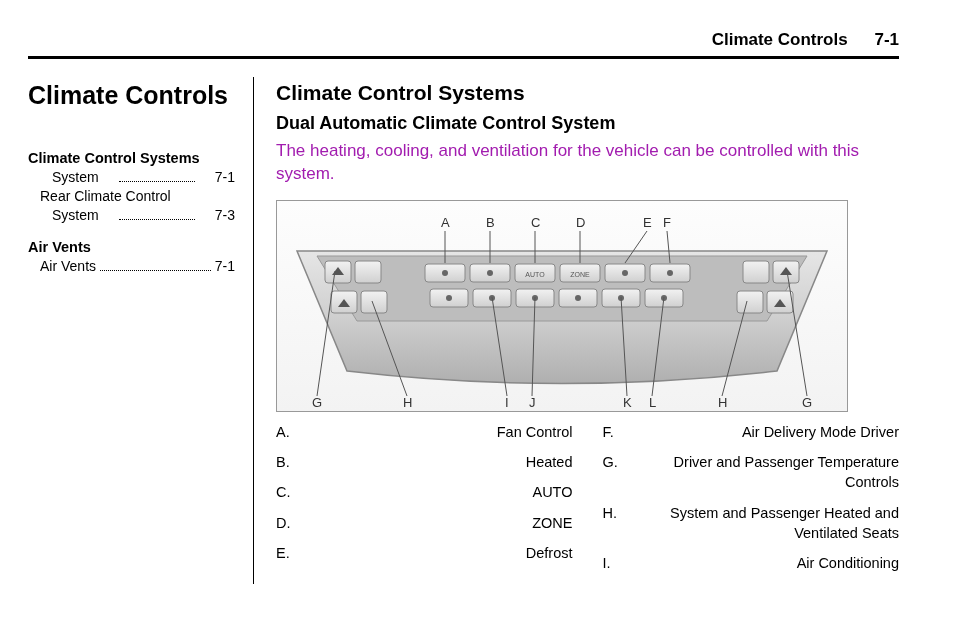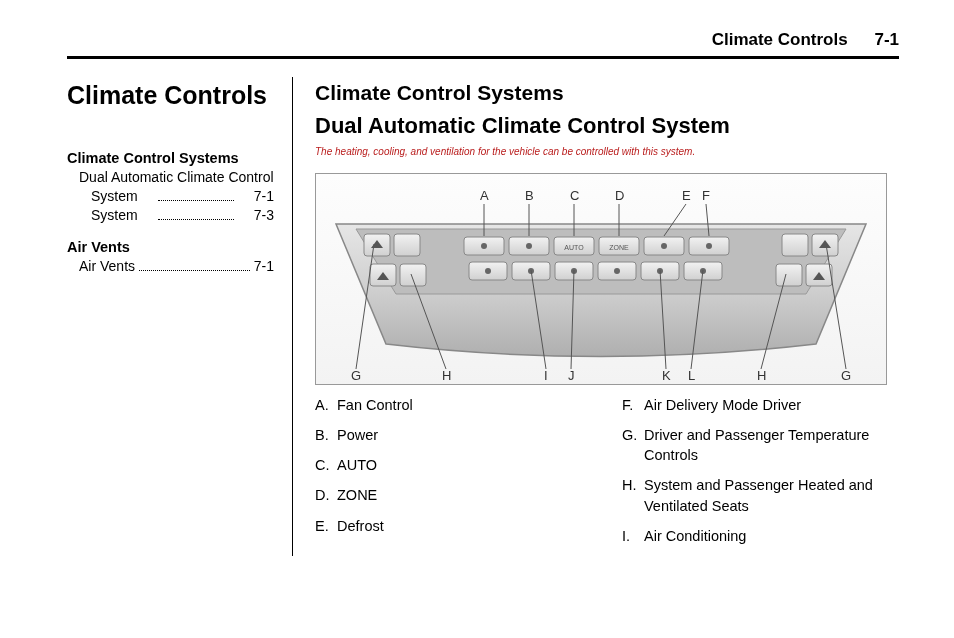--- a/index.html
+++ b/index.html
@@ -7,21 +7,21 @@
     padding: 0;
     font-family: Arial, Helvetica, sans-serif;
     background: #fff;
     color: #000;
     width: 954px;
     height: 638px;
     position: relative;
     box-sizing: border-box;
   }
   .page {
-    padding: 30px 55px 30px 67px;
+    padding: 30px 55px 30px 28px;
     box-sizing: border-box;
     position: relative;
   }
   .running-header {
     text-align: right;
     font-weight: bold;
     font-size: 17px;
     padding-bottom: 6px;
     border-bottom: 3px solid #000;
     margin-bottom: 18px;
@@ -70,30 +70,29 @@
   }
   .toc-page { white-space: nowrap; }
   .toc-spacer { height: 14px; }
 
   h2.section-heading {
     font-size: 21px;
     font-weight: bold;
     margin: 4px 0 8px 0;
   }
   h3.sub-heading {
-    font-size: 22px;
+    font-size: 18px;
     font-weight: bold;
     margin: 6px 0 4px 0;
   }
   p.body {
-    font-size: 10px;
+    font-size: 17px;
     line-height: 1.35;
     margin: 6px 0 14px 0;
-    color: #b91c1c;
-    font-style: italic;
+    color: #a21caf;
   }
 
   
   .diagram {
     position: relative;
     width: 570px;
     height: 210px;
     border: 1px solid #999;
     background: linear-gradient(#fdfdfd, #f3f3f3);
     margin-bottom: 10px;
@@ -114,45 +113,45 @@
   .legend-item {
     display: flex;
     font-size: 14.5px;
     line-height: 1.4;
     margin-bottom: 10px;
   }
   .legend-letter {
     width: 22px;
     flex-shrink: 0;
   }
-  .legend-text { flex: 1; }
+  .legend-text { flex: 1; text-align: right; }
 </style>
 </head>
 <body>
 
 <div class="page">
 
   <div class="running-header">
     <span class="section-name">Climate Controls</span>
     <span>7-1</span>
   </div>
 
   <div class="columns">
 
     <div class="left-col">
       <h1 class="chapter-title">Climate Controls</h1>
 
       <div class="toc-group-title">Climate Control Systems</div>
-      <div class="toc-item">
-        <span class="toc-label">Dual Automatic Climate Control</span>
-      </div>
       <div class="toc-item second-line">
         <span class="toc-label">System</span>
         <span class="toc-dots"></span>
         <span class="toc-page">7-1</span>
+      </div>
+      <div class="toc-item">
+        <span class="toc-label">Rear Climate Control</span>
       </div>
       <div class="toc-item second-line">
         <span class="toc-label">System</span>
         <span class="toc-dots"></span>
         <span class="toc-page">7-3</span>
       </div>
 
       <div class="toc-spacer"></div>
 
       <div class="toc-group-title">Air Vents</div>
@@ -291,21 +290,21 @@
       </div>
 
       <div class="legend-cols">
         <div class="legend-col">
           <div class="legend-item">
             <span class="legend-letter">A.</span>
             <span class="legend-text">Fan Control</span>
           </div>
           <div class="legend-item">
             <span class="legend-letter">B.</span>
-            <span class="legend-text">Power</span>
+            <span class="legend-text">Heated</span>
           </div>
           <div class="legend-item">
             <span class="legend-letter">C.</span>
             <span class="legend-text">AUTO</span>
           </div>
           <div class="legend-item">
             <span class="legend-letter">D.</span>
             <span class="legend-text">ZONE</span>
           </div>
           <div class="legend-item">

